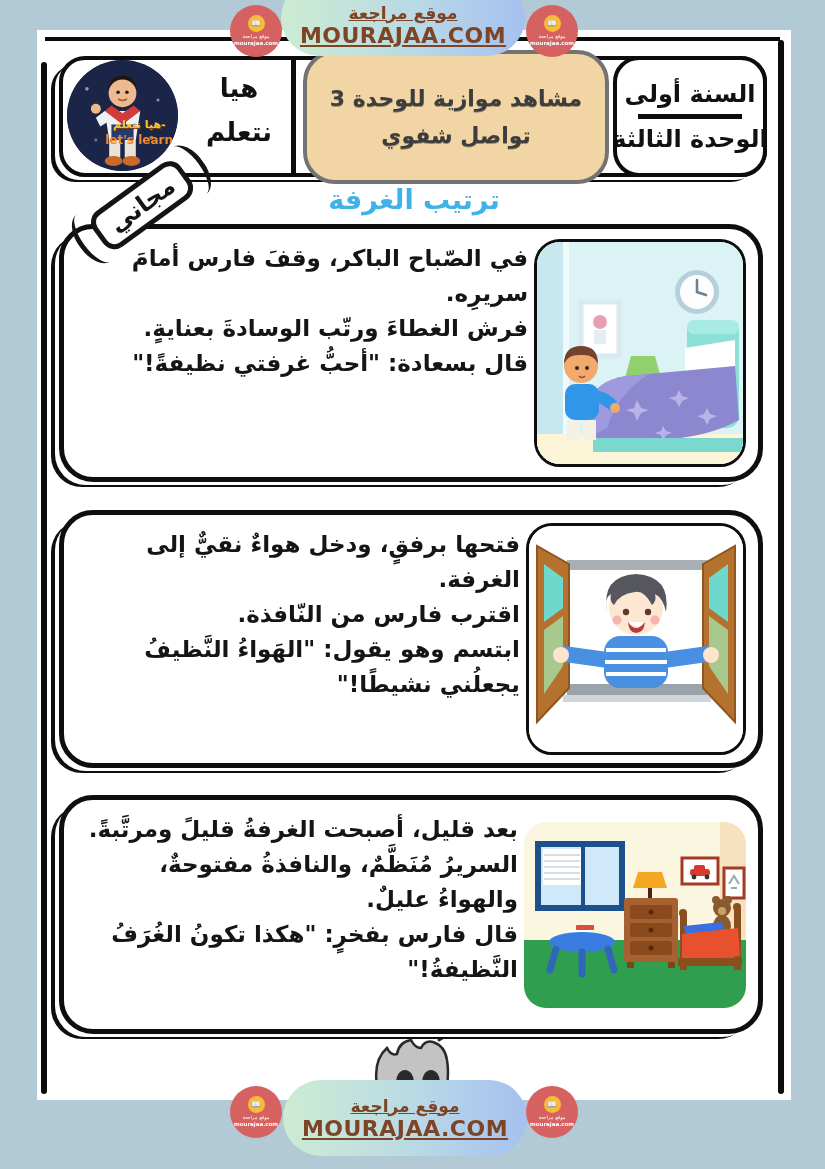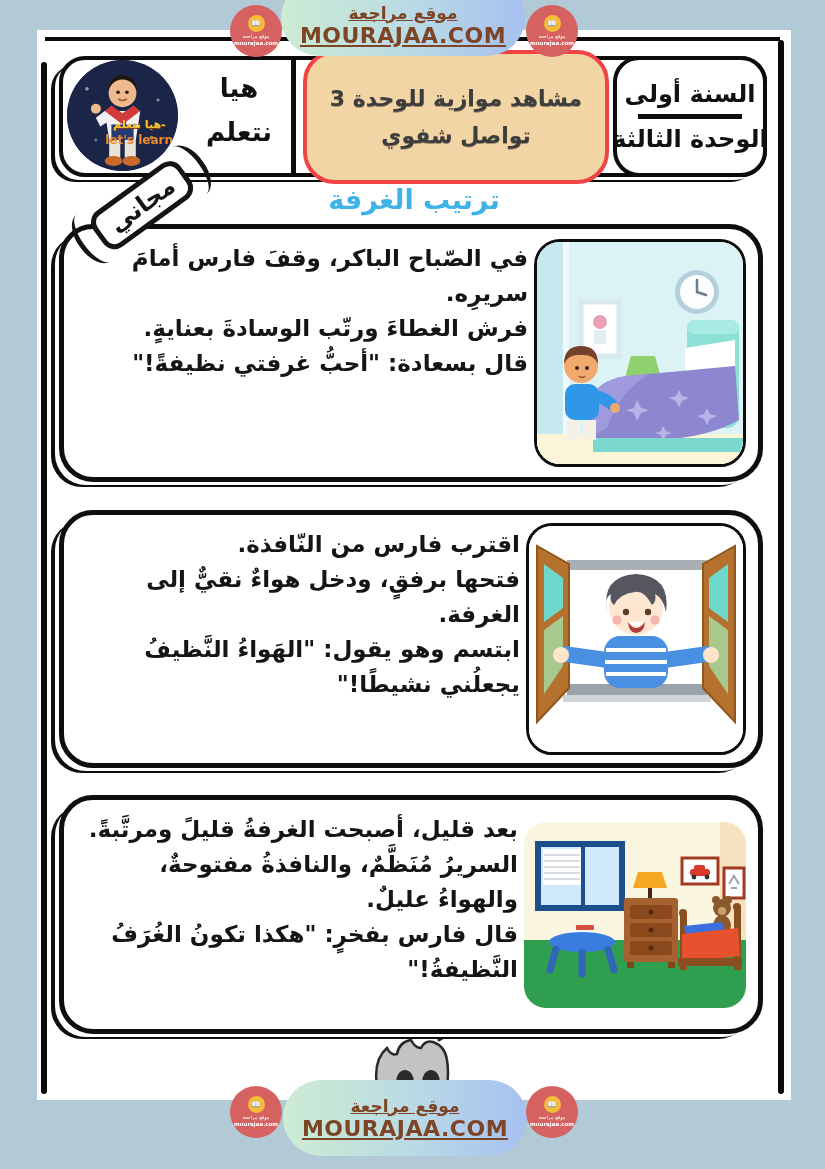--- a/index.html
+++ b/index.html
@@ -48,21 +48,21 @@
     background:#1b2547;overflow:hidden;
   }
   .avatar .t-ar{position:absolute;left:2px;top:52%;color:#f5c531;font-size:11px;font-weight:bold;text-shadow:1px 1px 0 #7a3c10;z-index:2;margin-left:44px;}
   .avatar .t-en{position:absolute;right:5px;bottom:22%;color:#f08a2c;font-size:12px;font-weight:bold;z-index:2;}
   .author{position:absolute;left:122px;top:6px;width:108px;text-align:center;direction:rtl;}
   .author .name{font-size:26px;font-weight:bold;color:#111;line-height:1.7;}
   .author .slogan{font-size:26px;font-weight:bold;color:#111;line-height:1.7;}
   .header-divider{position:absolute;left:228px;top:0;width:5px;height:100%;background:#0c0c0c;}
   .lesson-box{
     position:absolute;left:240px;top:-10px;width:298px;height:126px;
-    background:#f2d5a5;border:4px solid #ef4444;border-radius:32px;
+    background:#f2d5a5;border:4px solid #737373;border-radius:32px;
     display:flex;flex-direction:column;align-items:center;justify-content:center;gap:12px;
     direction:rtl;text-align:center;
   }
   .lesson-box .l1,.lesson-box .l2{font-size:22px;font-weight:bold;color:#3d3d3d;text-shadow:0 1px 0 #00000055;}
   .grade-box{
     position:absolute;right:-4px;top:-4px;width:154px;height:121px;box-sizing:border-box;
     border:4px solid #0c0c0c;border-radius:26px;background:#fff;
     display:flex;flex-direction:column;align-items:center;justify-content:center;
     direction:rtl;text-align:center;
   }
@@ -226,22 +226,22 @@
       <path d="M58 148 q14 2 22 12 l-6 9 q-12 -9 -20 -11z" fill="#2f96e8"></path>
       <circle cx="78" cy="166" r="5" fill="#f2a96e"></circle>
       <rect x="30" y="178" width="13" height="20" fill="#f5f0e6"></rect>
       <rect x="46" y="178" width="13" height="20" fill="#f5f0e6"></rect>
     </svg>
   </div>
 </div>
 
 <div class="section s2">
   <div class="sec-text">
+    <div>فتحها برفقٍ، ودخل هواءٌ نقيٌّ إلى الغرفة.</div>
     <div>اقترب فارس من النّافذة.</div>
-    <div>فتحها برفقٍ، ودخل هواءٌ نقيٌّ إلى الغرفة.</div>
     <div>ابتسم وهو يقول: "الهَواءُ النَّظيفُ يجعلُني نشيطًا!"</div>
   </div>
   <div class="illo i2">
     <svg viewBox="0 0 214 226" width="214" height="226">
       <rect width="214" height="226" fill="#ffffff"></rect>
       <rect x="38" y="34" width="140" height="10" fill="#a8b0b6"></rect>
       <rect x="38" y="158" width="140" height="11" fill="#9aa3a9"></rect>
       <rect x="34" y="169" width="148" height="7" fill="#cfd5d9"></rect>
       <polygon points="40,38 8,20 8,196 40,162" fill="#b5722e" stroke="#90561d" stroke-width="2"></polygon>
       <polygon points="34,52 15,38 15,96 34,82" fill="#6fd8cc"></polygon>

